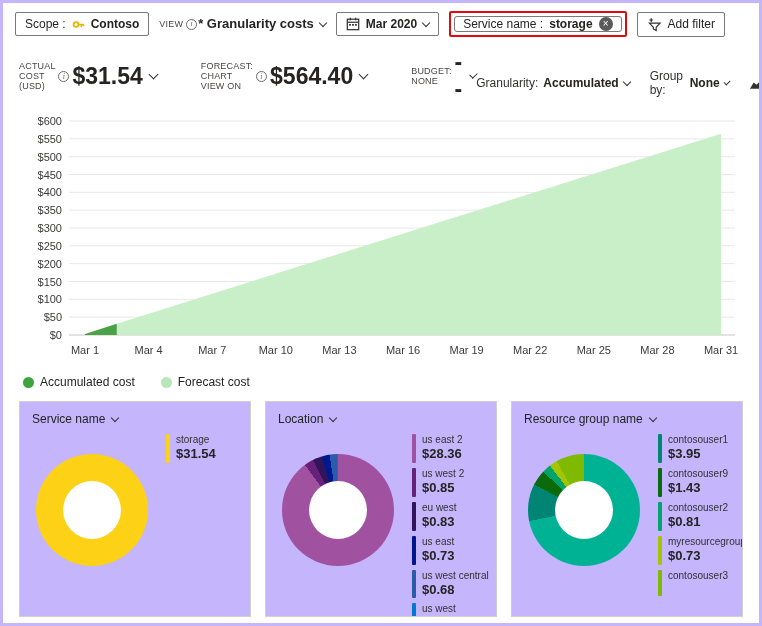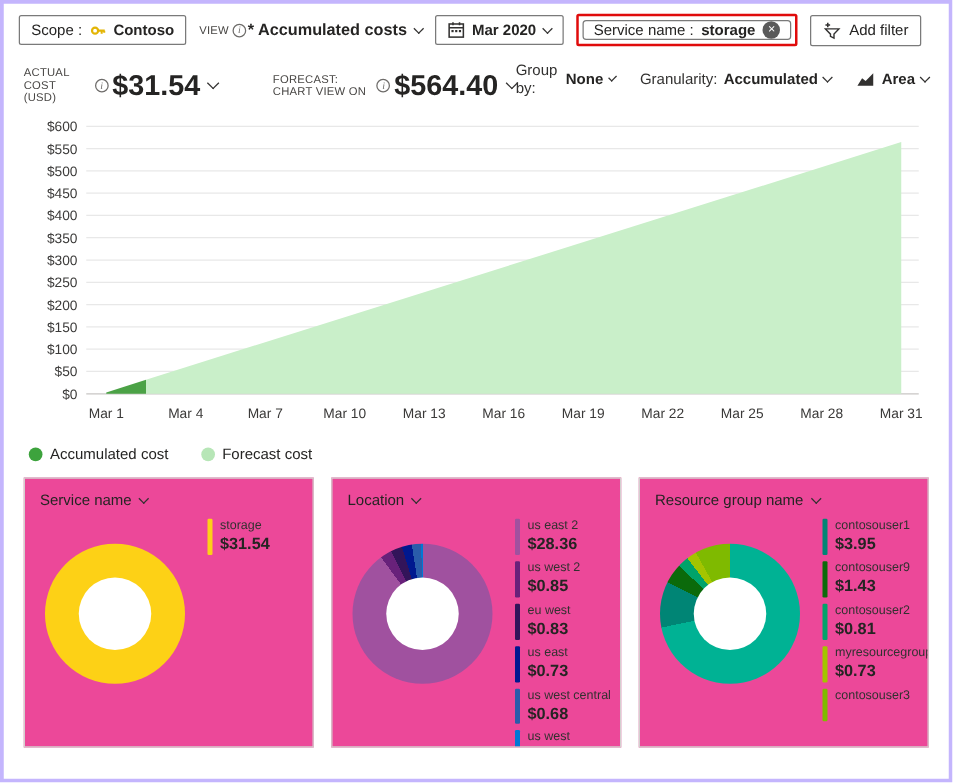--- a/index.html
+++ b/index.html
@@ -38,21 +38,21 @@
 
   
   .chart-wrap{padding:4px 16px 0 16px;}
   .tick{font-size:11px;fill:#3b3a39;font-family:"Liberation Sans",sans-serif;}
   .chart-legend{display:flex;gap:26px;padding:8px 20px 2px 20px;font-size:12px;align-items:center;}
   .cl-item{display:inline-flex;align-items:center;gap:6px;}
   .dot{width:11px;height:11px;border-radius:50%;display:inline-block;}
 
   
   .cards{display:flex;gap:14px;padding:10px 16px 0 16px;}
-  .card{flex:1;border:1px solid #d2d0ce;background:#ec4899;height:216px;padding:10px 12px;overflow:hidden;}
+  .card{flex:1;border:1px solid #d2d0ce;background:#c4b5fd;height:216px;padding:10px 12px;overflow:hidden;}
   .card-title{font-size:12px;color:#252423;display:flex;align-items:center;gap:7px;cursor:pointer;margin-bottom:6px;}
   .card-body{display:flex;gap:18px;}
   .donut-wrap{padding-top:22px;padding-left:4px;}
   .donut{width:112px;height:112px;border-radius:50%;position:relative;cursor:pointer;}
   .donut::after{content:"";position:absolute;inset:27px;background:#fff;border-radius:50%;}
   .dlegend{display:flex;flex-direction:column;gap:5px;padding-top:2px;min-width:92px;}
   .leg-item{display:flex;gap:6px;align-items:stretch;}
   .leg-bar{width:4px;border-radius:1px;flex:0 0 auto;min-height:26px;}
   .leg-label{font-size:10px;color:#323130;line-height:1.2;}
   .leg-value{font-size:13px;font-weight:700;line-height:1.3;}
@@ -74,21 +74,21 @@
       </span>
       <span class="semibold">Contoso</span>
     </button>
 
     <div class="view-group">
       <span class="caption">
         <span>VIEW</span>
         <span class="info"></span>
       </span>
       <span class="view-value">
-        <span>* Accumulated costs</span>
+        <span>* Granularity costs</span>
         <i class="chev"></i>
       </span>
     </div>
 
     <button class="btn">
       <span style="display:inline-flex;">
         <svg width="14" height="14" viewBox="0 0 16 16">
           <rect x="1.5" y="2.5" width="13" height="12" fill="none" stroke="#323130" stroke-width="1.4"></rect>
           <line x1="1.5" y1="6" x2="14.5" y2="6" stroke="#323130" stroke-width="1.4"></line>
           <line x1="5" y1="0.8" x2="5" y2="3.6" stroke="#323130" stroke-width="1.4"></line>
@@ -138,31 +138,40 @@
         <span class="caption">
           <span>FORECAST: CHART VIEW ON</span>
           <span class="info"></span>
         </span>
         <span class="big">
           <span>$564.40</span>
           <i class="chev"></i>
         </span>
       </div>
 
+      <div class="metric">
+        <span class="caption">
+          <span>BUDGET: NONE</span>
+        </span>
+        <span class="big">
+          <span>--</span>
+          <i class="chev"></i>
+        </span>
+      </div>
     </div>
 
     <div class="metrics-right">
+      <span class="ctrl">
+        <span class="lab">Granularity:</span>
+        <span class="semibold">Accumulated</span>
+        <i class="chev"></i>
+      </span>
       <span class="ctrl">
         <span class="lab">Group by:</span>
         <span class="semibold">None</span>
-        <i class="chev"></i>
-      </span>
-      <span class="ctrl">
-        <span class="lab">Granularity:</span>
-        <span class="semibold">Accumulated</span>
         <i class="chev"></i>
       </span>
       <span class="ctrl">
         <span style="display:inline-flex;">
           <svg width="15" height="15" viewBox="0 0 16 16">
             <path d="M1 13.5 L5 7 L8 9.4 L14.5 2.8 L14.5 13.5 Z" fill="#323130"></path>
           </svg>
         </span>
         <span class="semibold">Area</span>
         <i class="chev"></i>

